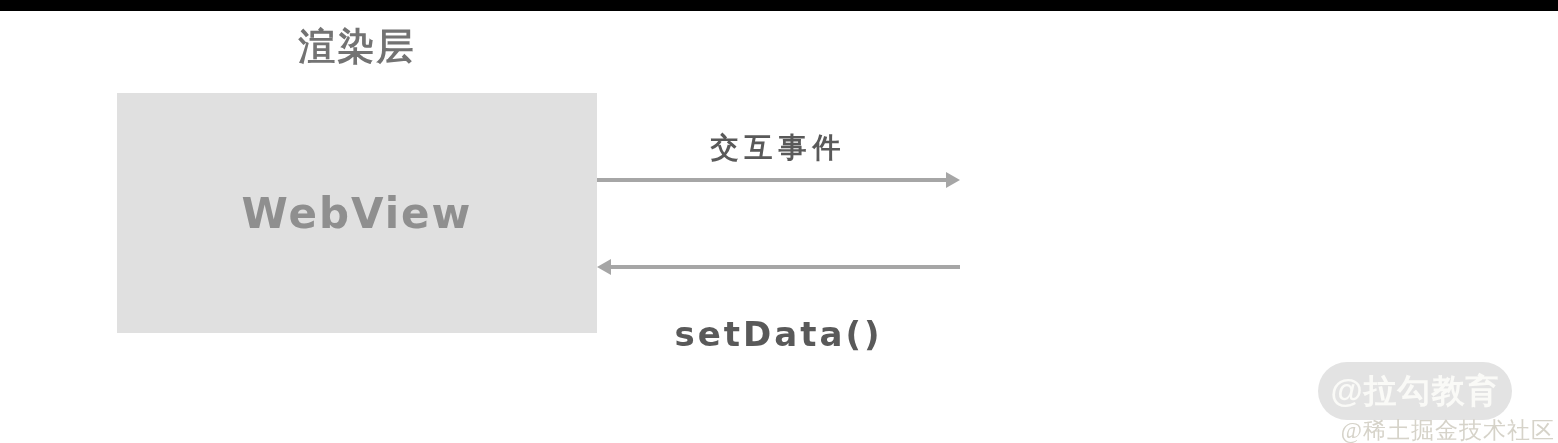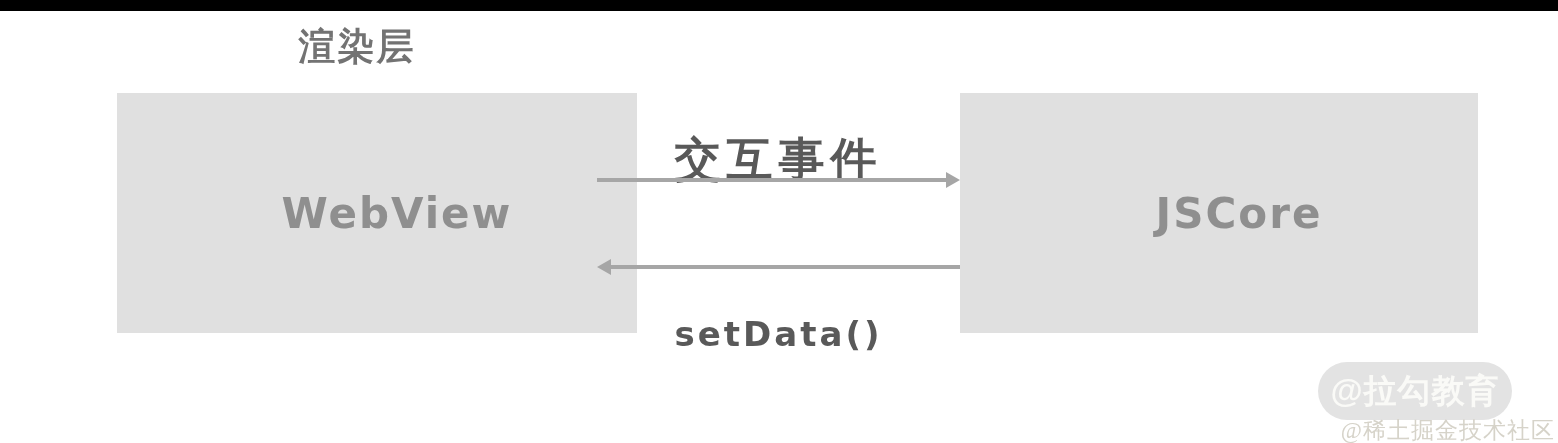--- a/index.html
+++ b/index.html
@@ -34,21 +34,20 @@
     height: 240px;
     background: #e0e0e0;
     display: flex;
     align-items: center;
     justify-content: center;
     font-family: "DejaVu Sans", sans-serif;
     font-size: 42px;
     font-weight: bold;
     color: #8f8f8f;
     letter-spacing: 2px;
-    padding-left: 40px;
   }
   .layer-box.webview { left: 117px; width: 480px; }
   .layer-box.jscore  { left: 960px; width: 478px; }
   .arrow-line {
     position: absolute;
     height: 4px;
     background: #a6a6a6;
   }
   .arrow-line.to-right { left: 597px; top: 178px; width: 352px; }
   .arrow-line.to-left  { left: 608px; top: 265px; width: 352px; }
@@ -69,21 +68,21 @@
   .arrow-label {
     position: absolute;
     left: 597px;
     width: 363px;
     text-align: center;
     font-weight: bold;
     color: #595959;
   }
   .arrow-label.event {
     top: 129px;
-    font-size: 46px;
+    font-size: 28px;
     letter-spacing: 6px;
   }
   .arrow-label.setdata {
     top: 284px;
     font-family: "DejaVu Sans", sans-serif;
     font-size: 34px;
     letter-spacing: 3px;
     margin-top: 30px;
   }
   .watermark-pill {
@@ -114,21 +113,20 @@
 
 <div id="stage">
 
   <div class="top-bar"></div>
 
   <div class="layer-title render">渲染层</div>
 
 
   <div class="layer-box webview">WebView</div>
 
-  <div class="layer-box jscore">JSCore</div>
 
   <div class="arrow-label event">交互事件</div>
 
   <div class="arrow-line to-right"></div>
   <div class="arrow-head right"></div>
 
   <div class="arrow-line to-left"></div>
   <div class="arrow-head left"></div>
 
   <div class="arrow-label setdata">setData()</div>

